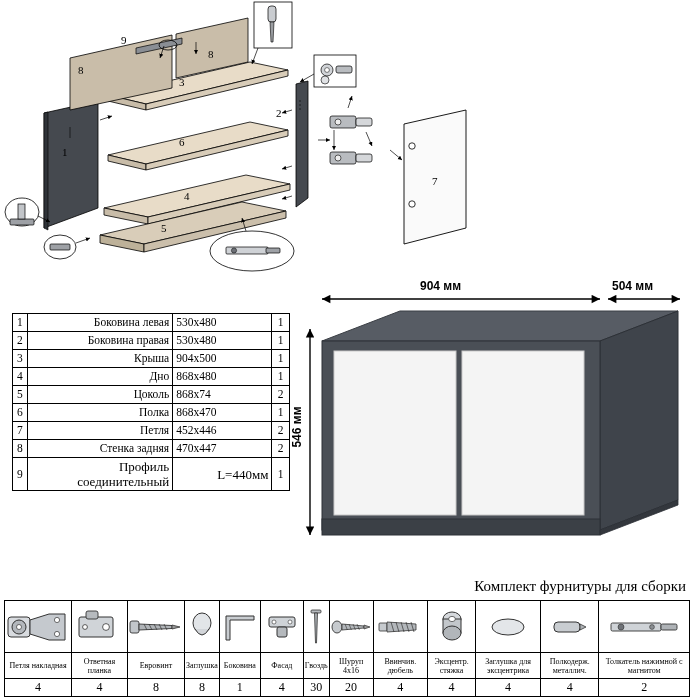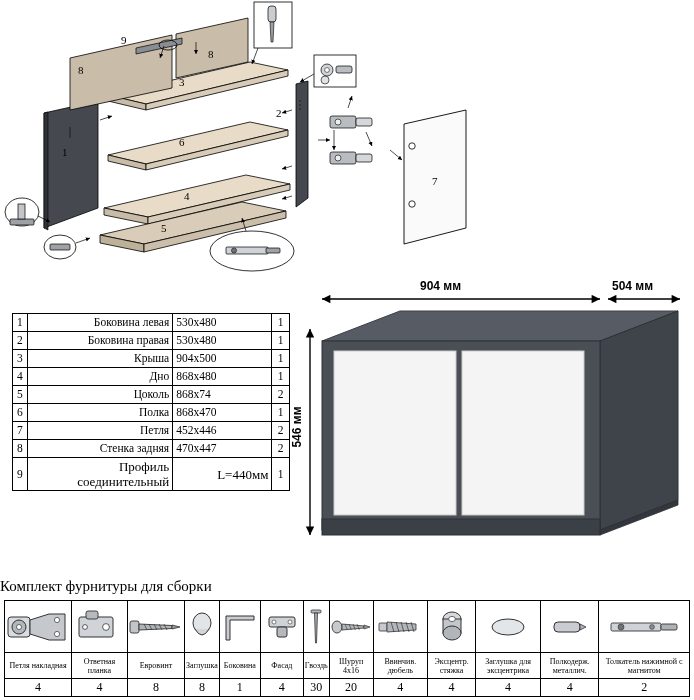--- a/index.html
+++ b/index.html
@@ -57,21 +57,21 @@
     font-weight: bold;
     font-size: 12px;
     color: #000;
   }
 
   
   .kit-title {
     position: absolute;
     left: 0; top: 578px;
     width: 686px;
-    text-align: left;
+    text-align: right;
     font-family: "Liberation Serif", serif;
     font-size: 15px;
     font-weight: normal;
   }
   .kit-table {
     position: absolute;
     left: 4px;
     top: 600px;
     width: 686px;
     border-collapse: collapse;

